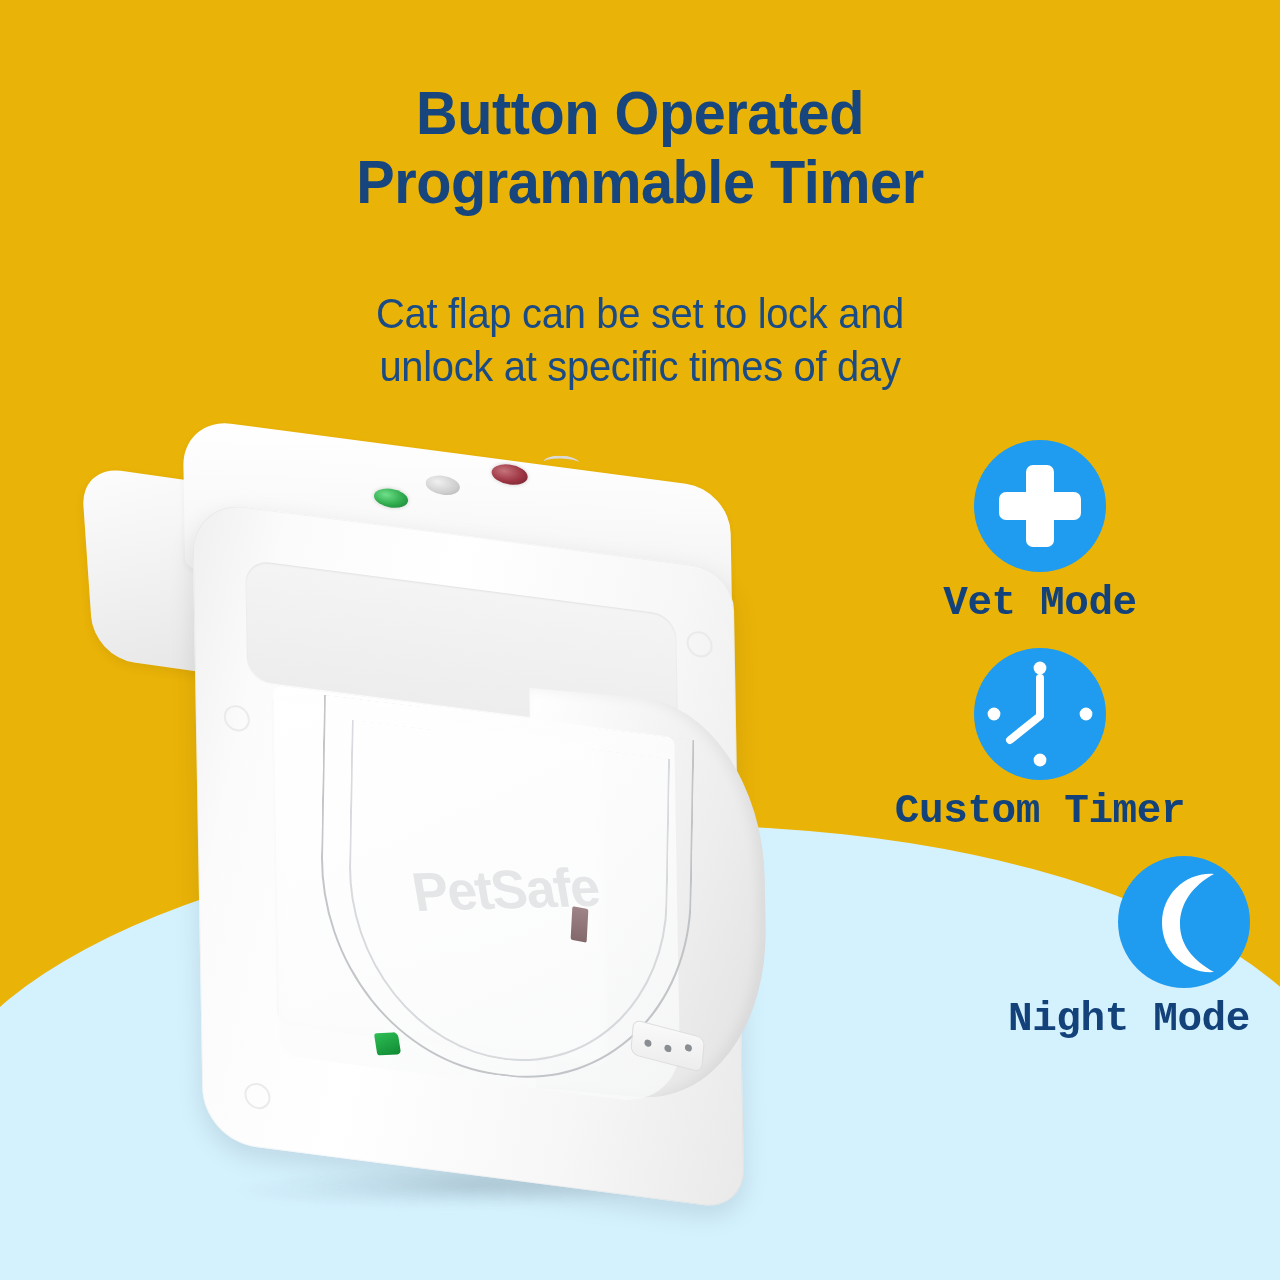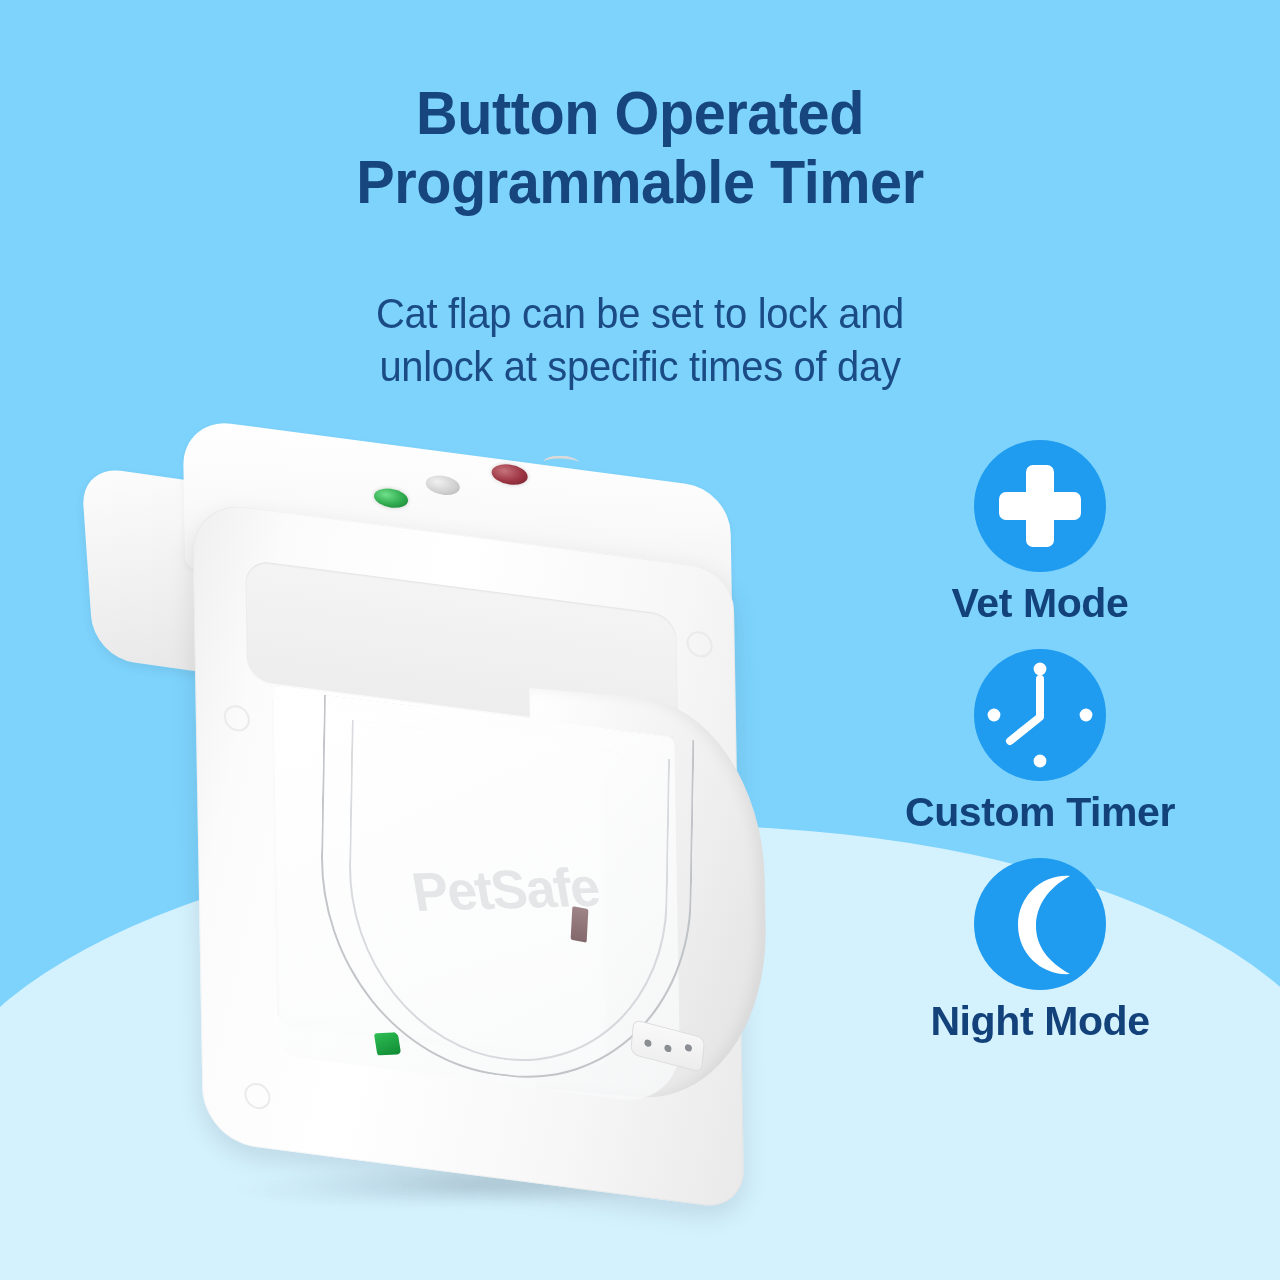--- a/index.html
+++ b/index.html
@@ -6,21 +6,21 @@
   html,body{ width:1280px; height:1280px; }
   body{
     font-family:"Liberation Sans", sans-serif;
     background:#ffffff;
     overflow:hidden;
     position:relative;
   }
   #stage{
     position:absolute; inset:0;
     width:1280px; height:1280px;
-    background:#7dd3fc;
+    background:#eab308;
     overflow:hidden;
   }
 
   
   .bg-blob{
     position:absolute;
     left:-70px;
     top:826px;
     width:1430px;
     height:700px;
@@ -65,34 +65,35 @@
     top:440px;
     width:420px;
     z-index:6;
   }
   .feature{
     display:flex;
     flex-direction:column;
     align-items:center;
     margin-bottom:22px;
   }
-  .feature:last-child{ margin-bottom:16px; }
+  .feature:last-child{ margin-bottom:16px;align-items:flex-end; }
   .feature-icon{
     width:132px; height:132px;
     border-radius:50%;
     display:flex; align-items:center; justify-content:center;
     position:relative;
   }
   .feature-label{
     margin-top:8px;
     color:#13427b;
     font-weight:700;
     font-size:41px;
     letter-spacing:-0.4px;
     white-space:nowrap;
+    font-family:Liberation Mono, monospace;
   }
 
   
   .cross-h, .cross-v{
     position:absolute;
     background:#ffffff;
     border-radius:7px;
   }
   .cross-h{ width:82px; height:28px; left:25px; top:52px; }
   .cross-v{ width:28px; height:82px; left:52px; top:25px; }

